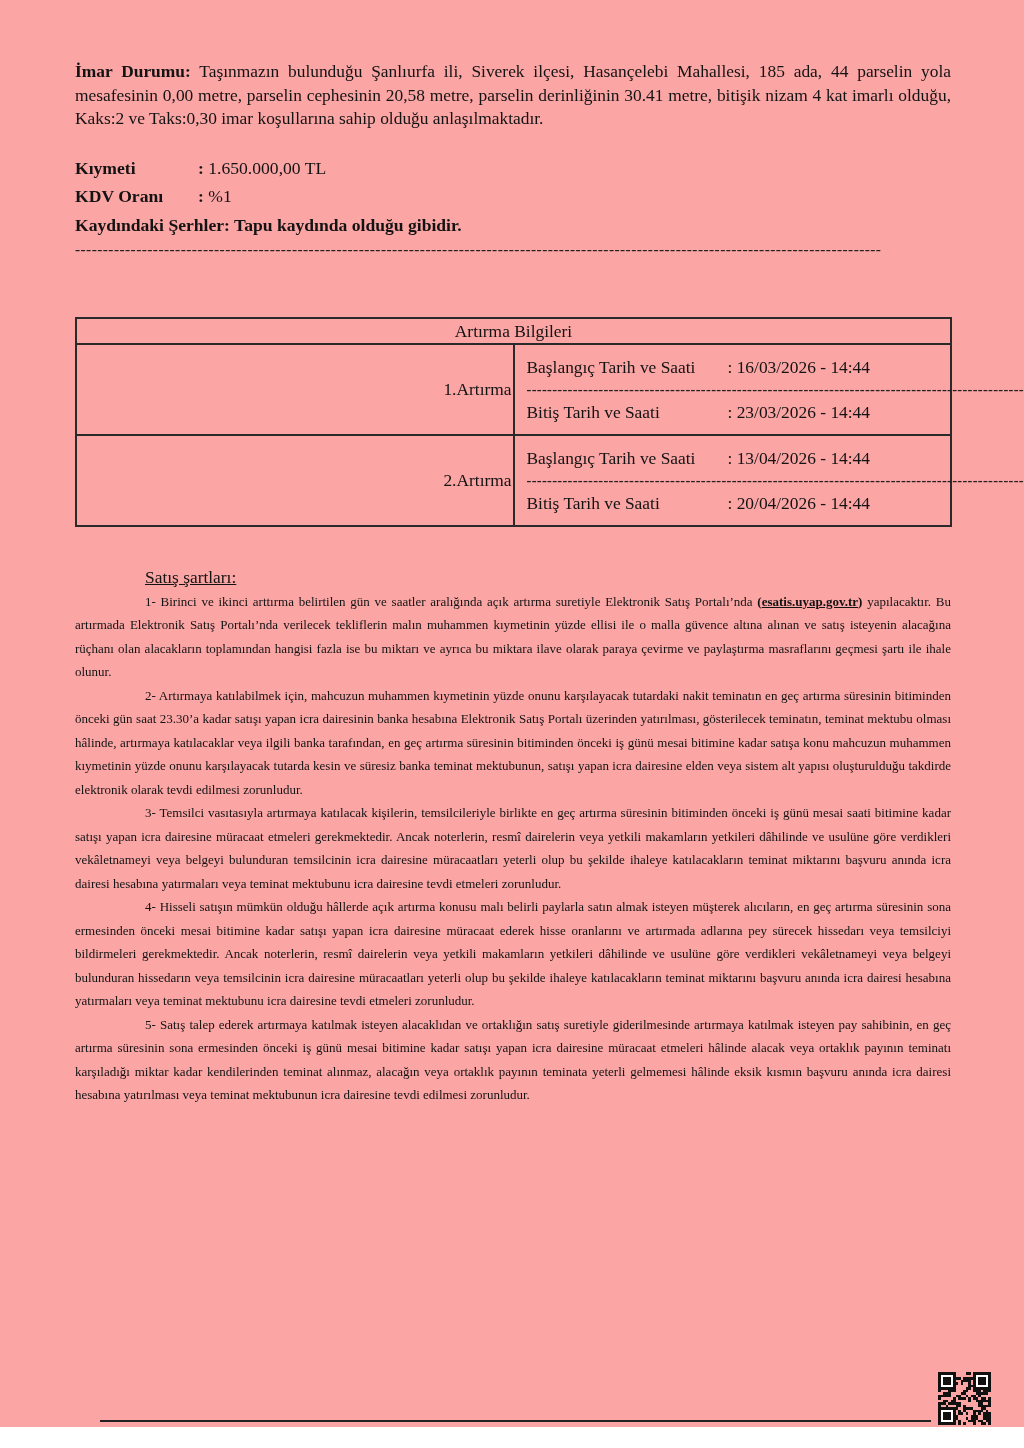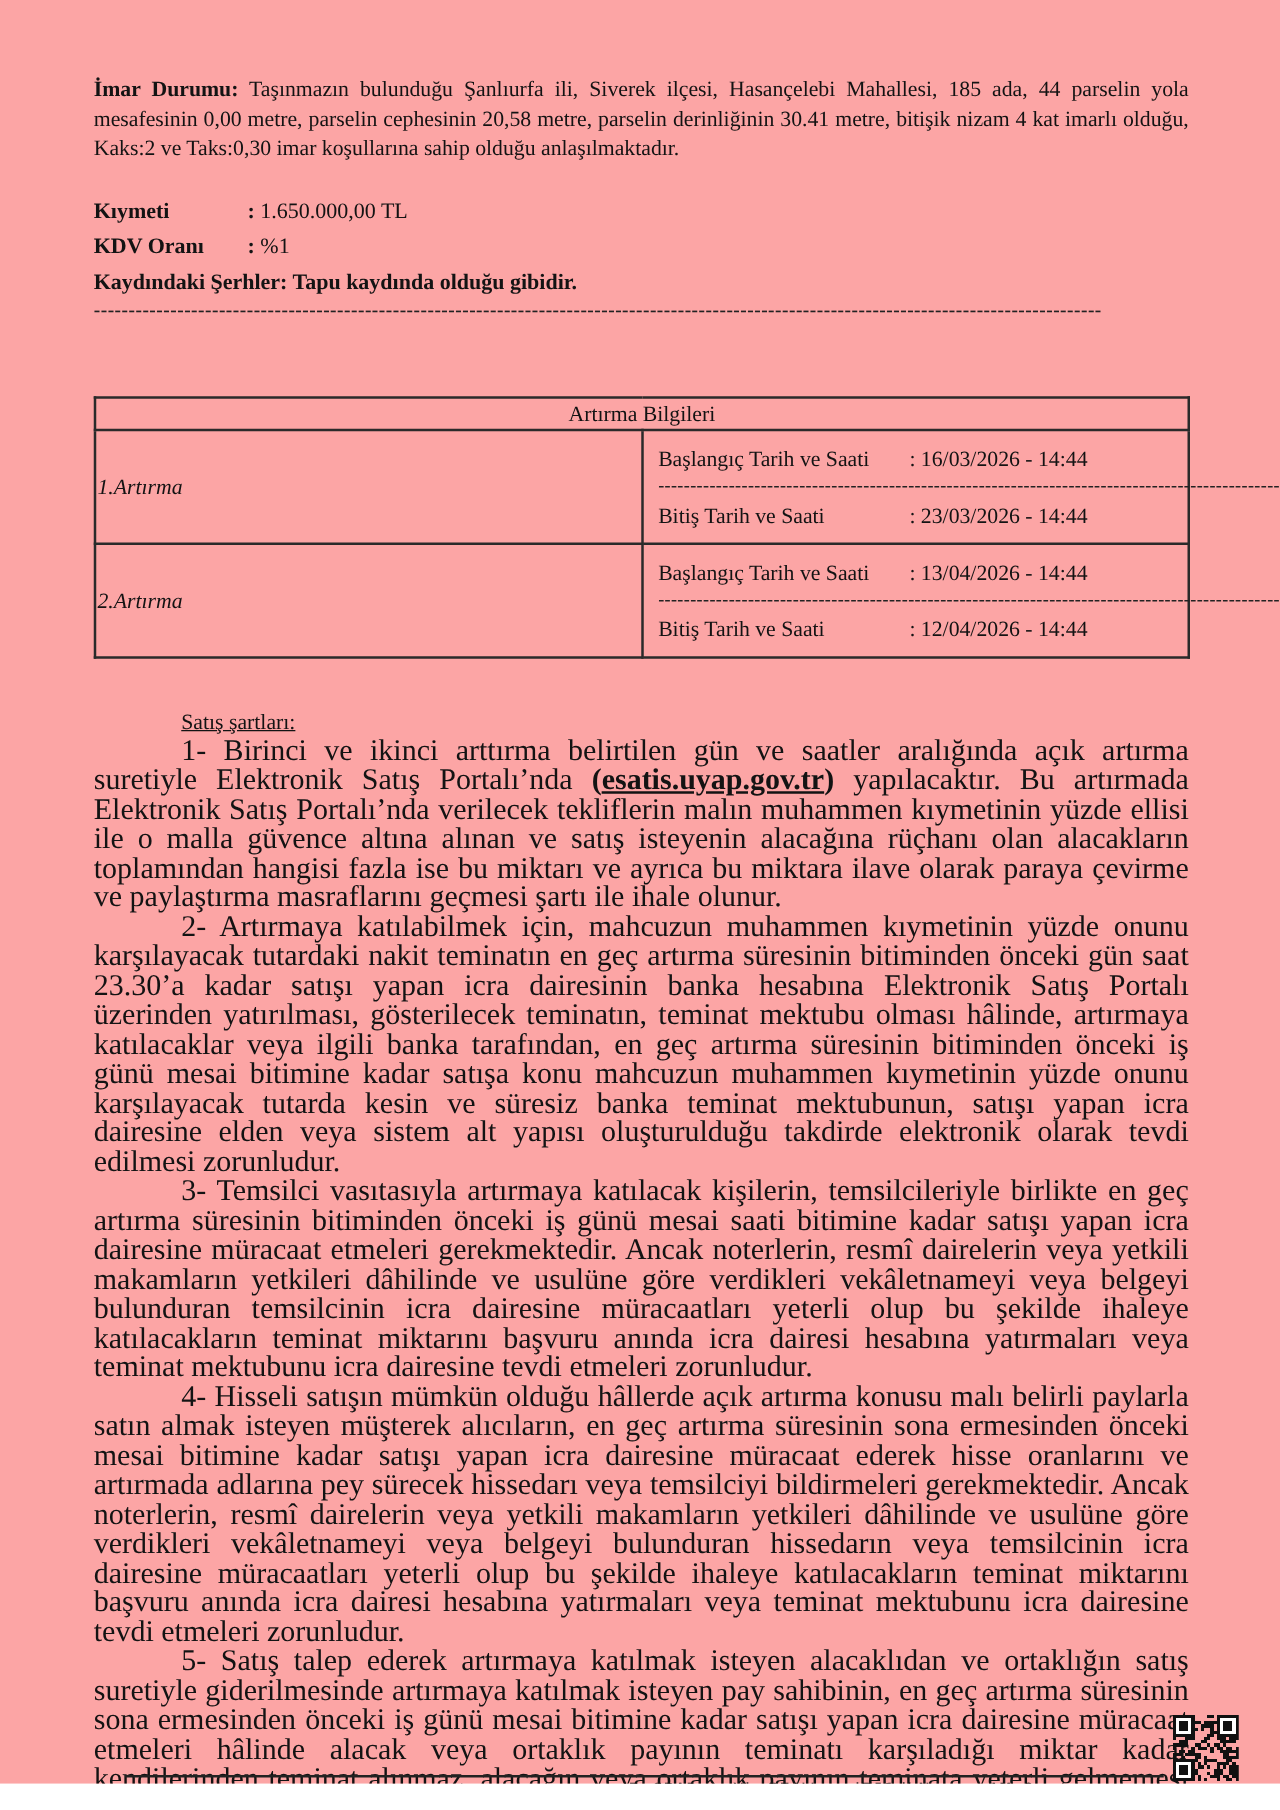--- a/index.html
+++ b/index.html
@@ -12,29 +12,29 @@
   .field-line{line-height:28.6px;white-space:nowrap;}
   .field-label{display:inline-block;width:123px;font-weight:bold;}
   .serhler{font-weight:bold;font-size:17.6px;line-height:28.6px;}
   .divider{margin-top:3px;width:806px;white-space:nowrap;overflow:hidden;
            font-weight:bold;font-size:15.5px;line-height:14px;letter-spacing:.4px;color:#222;}
   
   .auction-table{margin-top:61px;width:877px;border-collapse:collapse;table-layout:fixed;
                  font-size:17.4px;border-radius:31px;}
   .auction-table td{border:2px solid #2a2a2a;vertical-align:middle;}
   .t-title{text-align:center;height:24px;padding:0;}
-  .t-name{width:129px;text-align:left;font-style:italic;}
+  .t-name{width:129px;text-align:right;}
   .t-detail{padding:6px 2px 6px 12px;}
   .t-line{line-height:22px;padding:5px 0;white-space:nowrap;}
   .t-label{display:inline-block;width:201px;}
   .t-dashes{white-space:nowrap;overflow:hidden;width:718px;font-weight:bold;
             font-size:14.5px;line-height:13px;letter-spacing:.3px;color:#222;}
   
   .terms-heading{margin-top:39px;font-size:17.4px;line-height:23.5px;text-indent:70px;text-decoration:underline;}
-  .terms p{font-size:24px;line-height:23.5px;text-align:justify;text-indent:70px;margin:0;}
+  .terms p{font-size:13px;line-height:23.5px;text-align:justify;text-indent:70px;margin:0;}
   .esatis{font-weight:bold;text-decoration:underline;}
   .paren{font-weight:bold;}
   
   .footer-rule{position:absolute;left:100px;top:1420px;width:831px;border-top:2.6px solid #222;}
   .footer-text{position:absolute;left:100px;top:1424px;width:860px;font-size:12px;
                white-space:nowrap;color:#1d1d1d;}
   .footer-code{font-family:"DejaVu Sans Mono",monospace;font-size:14.6px;letter-spacing:.5px;margin-top:12px;}
   .qr{position:absolute;left:938px;top:1372px;width:53px;height:53px;}
 </style>
 </head>
@@ -68,21 +68,21 @@
             <div class="t-line"><span class="t-label">Başlangıç Tarih ve Saati</span><span>: 16/03/2026 - 14:44</span></div>
             <div class="t-dashes">--------------------------------------------------------------------------------------------------------------------------------------------------------------------------------</div>
             <div class="t-line"><span class="t-label">Bitiş Tarih ve Saati</span><span>: 23/03/2026 - 14:44</span></div>
           </td>
         </tr>
         <tr>
           <td class="t-name">2.Artırma</td>
           <td class="t-detail">
             <div class="t-line"><span class="t-label">Başlangıç Tarih ve Saati</span><span>: 13/04/2026 - 14:44</span></div>
             <div class="t-dashes">--------------------------------------------------------------------------------------------------------------------------------------------------------------------------------</div>
-            <div class="t-line"><span class="t-label">Bitiş Tarih ve Saati</span><span>: 12/04/2026 - 14:44</span></div>
+            <div class="t-line"><span class="t-label">Bitiş Tarih ve Saati</span><span>: 20/04/2026 - 14:44</span></div>
           </td>
         </tr>
       </tbody>
     </table>
 
     <div class="terms-heading">Satış şartları:</div>
 
     <div class="terms">
       <p><span>1- Birinci ve ikinci arttırma belirtilen gün ve saatler aralığında açık artırma suretiyle Elektronik Satış Portalı’nda </span><span class="paren">(</span><span class="esatis">esatis.uyap.gov.tr</span><span class="paren">)</span><span> yapılacaktır. Bu artırmada Elektronik Satış Portalı’nda verilecek tekliflerin malın muhammen kıymetinin yüzde ellisi ile o malla güvence altına alınan ve satış isteyenin alacağına rüçhanı olan alacakların toplamından hangisi fazla ise bu miktarı ve ayrıca bu miktara ilave olarak paraya çevirme ve paylaştırma masraflarını geçmesi şartı ile ihale olunur.</span></p>
       <p>2- Artırmaya katılabilmek için, mahcuzun muhammen kıymetinin yüzde onunu karşılayacak tutardaki nakit teminatın en geç artırma süresinin bitiminden önceki gün saat 23.30’a kadar satışı yapan icra dairesinin banka hesabına Elektronik Satış Portalı üzerinden yatırılması, gösterilecek teminatın, teminat mektubu olması hâlinde, artırmaya katılacaklar veya ilgili banka tarafından, en geç artırma süresinin bitiminden önceki iş günü mesai bitimine kadar satışa konu mahcuzun muhammen kıymetinin yüzde onunu karşılayacak tutarda kesin ve süresiz banka teminat mektubunun, satışı yapan icra dairesine elden veya sistem alt yapısı oluşturulduğu takdirde elektronik olarak tevdi edilmesi zorunludur.</p>

